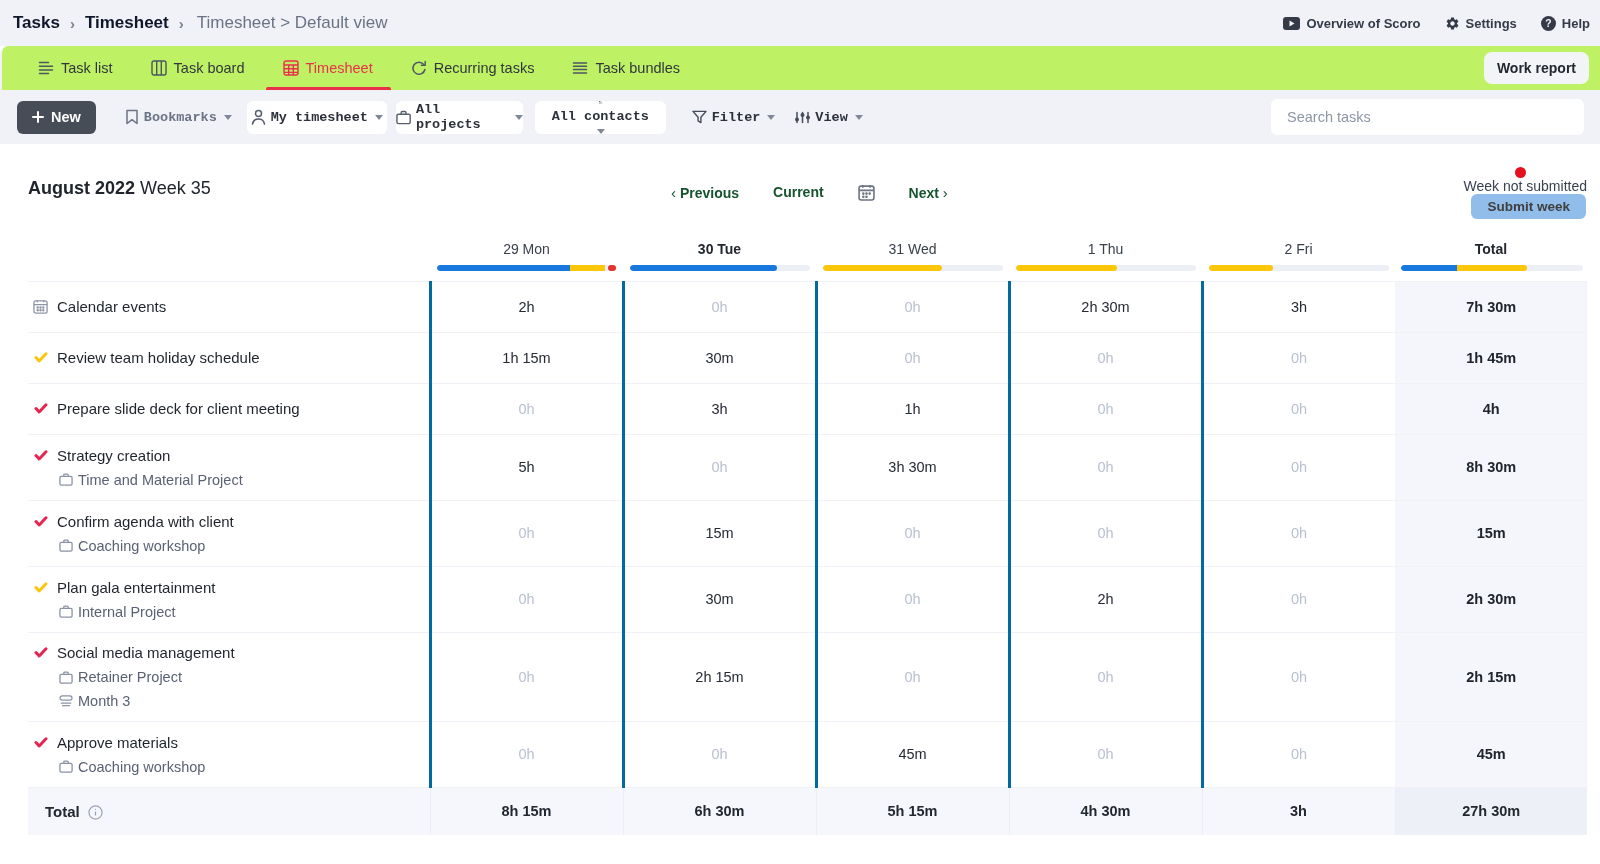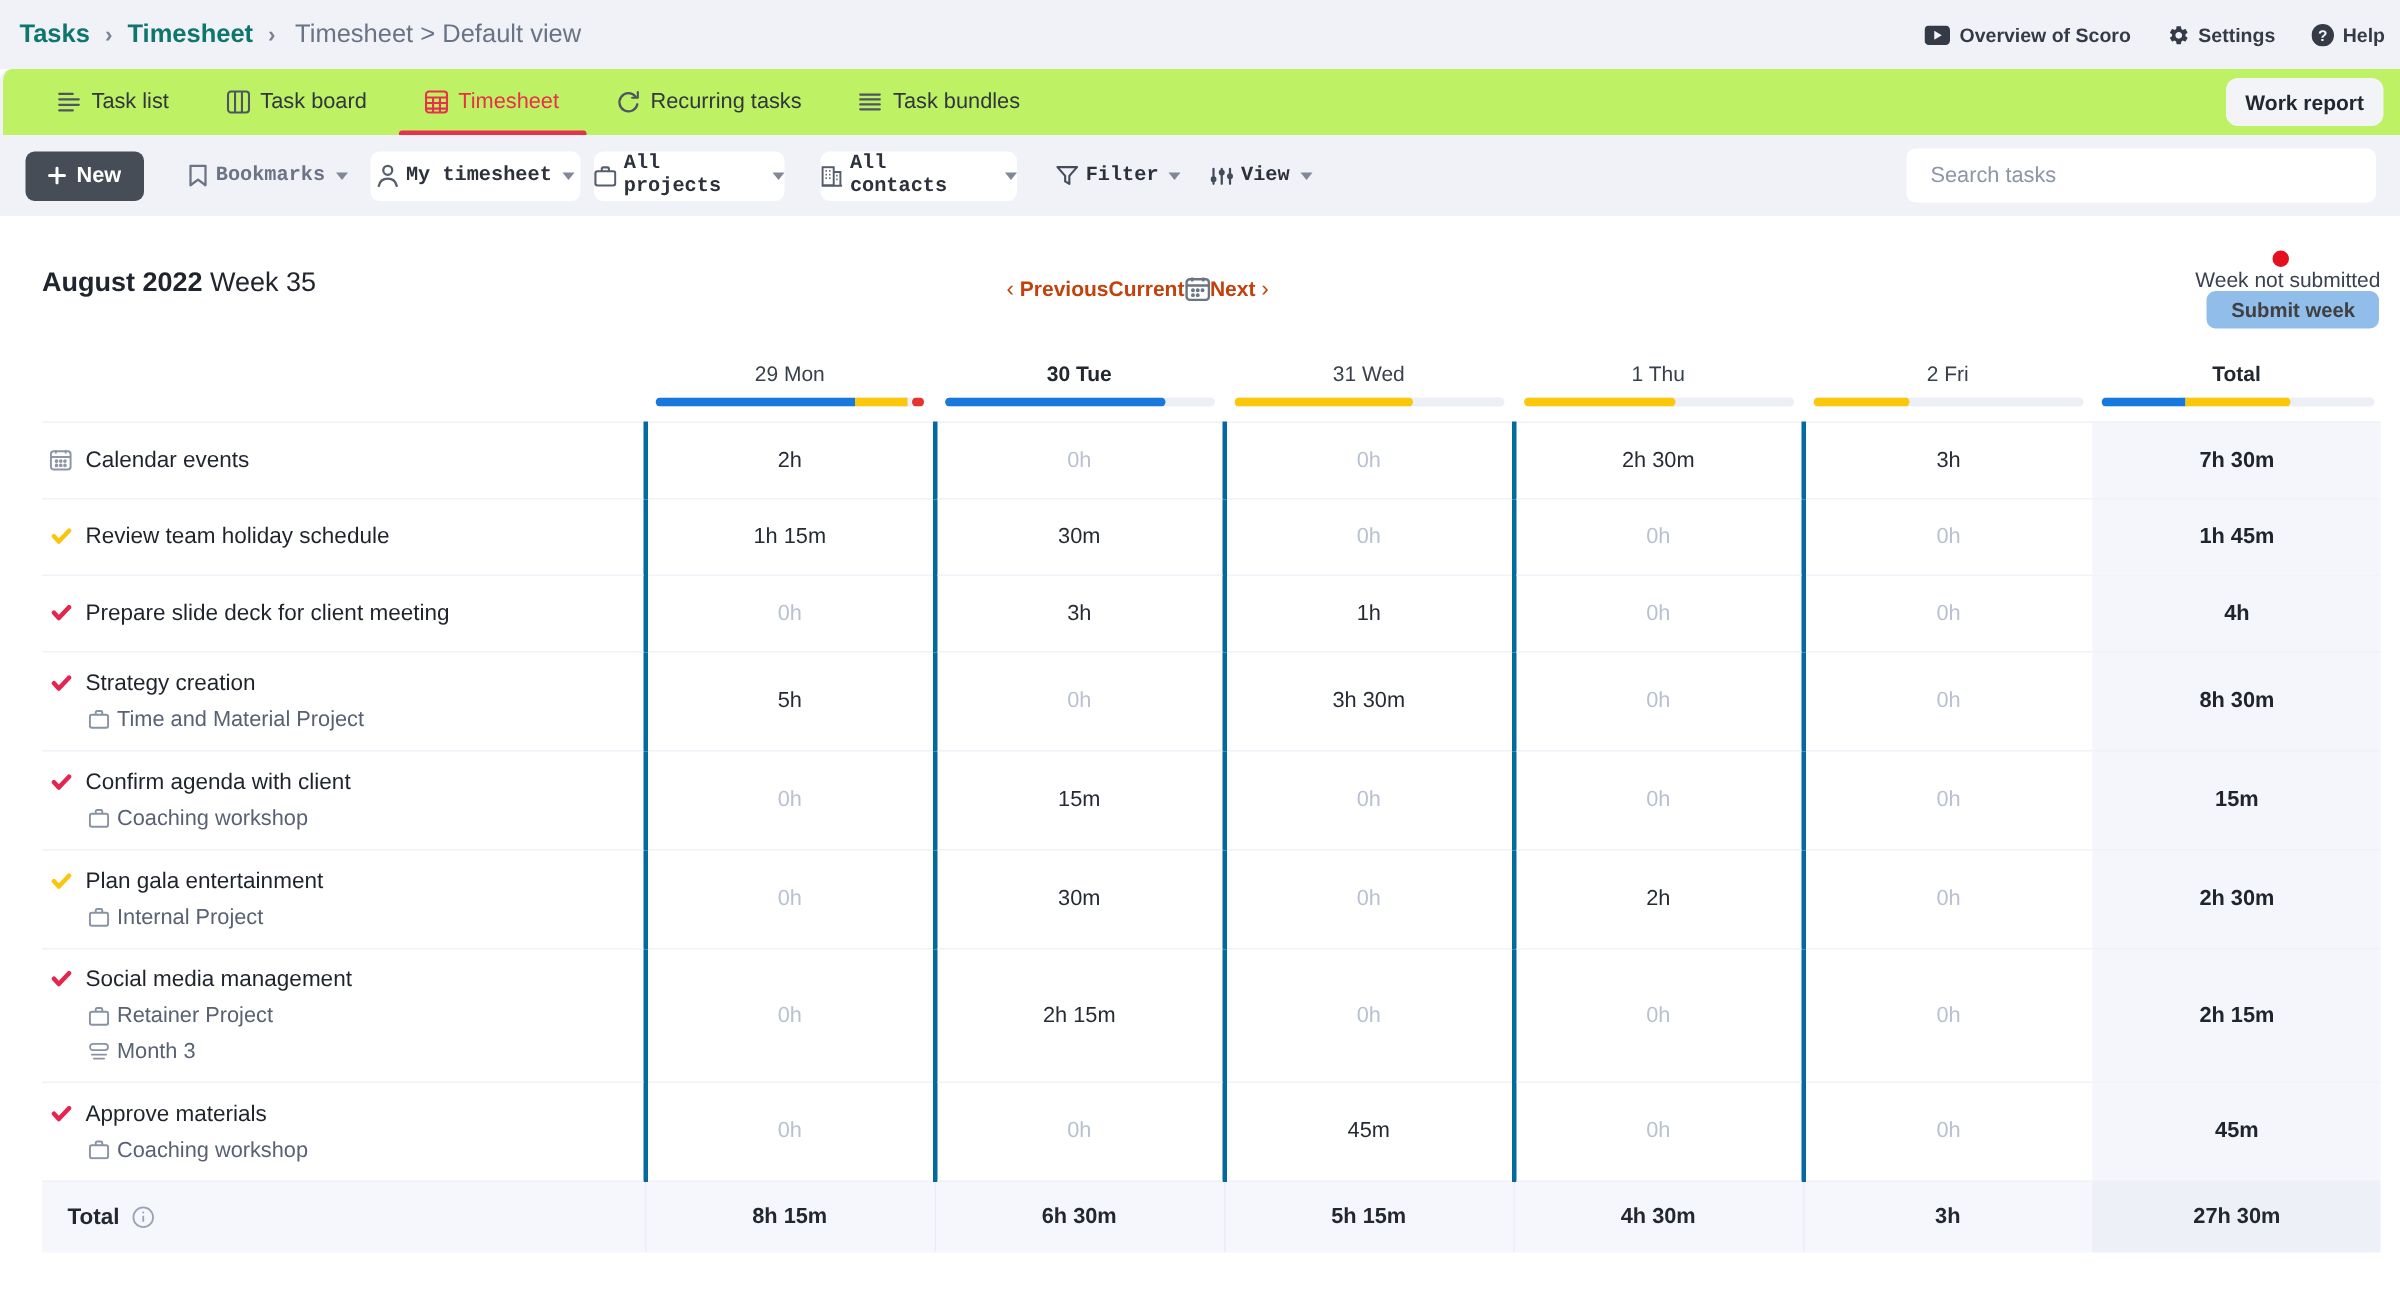--- a/index.html
+++ b/index.html
@@ -1,20 +1,20 @@
 <!DOCTYPE html>
 <html><head>
 <meta charset="utf-8">
 <style>
 * { margin:0; padding:0; box-sizing:border-box; }
 html,body { width:1600px; height:864px; overflow:hidden; background:#fff;
   font-family:"Liberation Sans", sans-serif; -webkit-font-smoothing:antialiased; }
 .topbar { height:46px; background:#f0f2f8; display:flex; align-items:center; padding:0 10px 0 13px; }
 .crumb { display:flex; align-items:center; gap:10px; font-size:17px; }
-.crumb b { color:#0f766e; font-weight:700; }
+.crumb b { color:#0f172a; font-weight:700; }
 .crumb .sep { color:#7a8293; font-size:15px; font-weight:700; }
 .crumb .cur { color:#6a7384; font-weight:400; padding-left:3px; }
 .topright { margin-left:auto; display:flex; align-items:center; gap:24px; font-size:13px; }
 .topright .itm { display:flex; align-items:center; gap:6px; font-size:13px; font-weight:700; color:#343a46; }
 .tabbar { height:44px; background:#bef264; display:flex; align-items:center; padding:0 11px 0 36px; position:relative; border-left:2px solid #f0f2f8; border-radius:8px 0 0 0; }
 .tabs { display:flex; align-items:stretch; height:100%; gap:38px; }
 .tab { display:flex; align-items:center; gap:5px; font-size:14.5px; color:#31363f; position:relative; }
 .tab svg { color:#4d5462; margin-right:2px; }
 .tab.active { color:#e8304a; }
 .tab.active svg { color:#e8304a; }
@@ -23,21 +23,21 @@
 .toolbar { height:54px; background:#f0f2f8; display:flex; align-items:center; padding:0 16px 0 17px; }
 .btn-new { background:#474d57; color:#fff; font-weight:700; font-size:14.5px; height:33px; padding:0 15px; border-radius:6px; display:flex; align-items:center; gap:7px; }
 .tbtn { display:flex; align-items:center; gap:5px; height:33px; padding:0 10px; font-size:13.5px; font-weight:700; color:#2c313b; border-radius:6px;font-family:Liberation Mono, monospace; }
 .tbtn.ghost { color:#6b7384; }
 .tbtn.white { background:#fff; padding:0; justify-content:center; }
 .caret { width:0; height:0; border-left:4.5px solid transparent; border-right:4.5px solid transparent; border-top:5px solid #808897; margin-left:2px; }
 .search { margin-left:auto; width:313px; height:36px; background:#fff; border-radius:6px; display:flex; align-items:center; padding:0 16px; color:#8d96a6; font-size:14.5px; }
 .weekrow { height:88px; display:flex; align-items:center; padding:0 13px 0 28px; position:relative; }
 .weekrow h1 { font-size:18px; font-weight:400; color:#20252d; }
 .weekrow h1 b { font-weight:700; }
-.navgrp { position:absolute; left:671px; top:0; height:100%; display:flex; align-items:center; font-size:14px; font-weight:700; color:#c2410c; transform:translateY(4px); }
+.navgrp { position:absolute; left:671px; top:0; height:100%; display:flex; align-items:center; gap:34px; font-size:14px; font-weight:700; color:#14532d; transform:translateY(4px); }
 .navgrp .chev { font-size:15px; font-weight:400; }
 .submitgrp { margin-left:auto; display:flex; align-items:center; transform:translateY(5px);flex-direction:column; }
 .dot { width:11px; height:11px; border-radius:50%; background:#e4101f; }
 .wns { font-size:14px; color:#3a4150; margin-left:9px; }
 .btn-submit { background:#90bdea; color:#404040; font-weight:700; font-size:13.5px; height:25px; padding:0 16px; border-radius:6px; display:flex; align-items:center; margin-left:16px; }
 table.sheet { border-collapse:collapse; table-layout:fixed; width:1559px; margin-left:28px; }
 table.sheet col.cname { width:402px; }
 table.sheet col.cday { width:193px; }
 table.sheet col.ctot { width:192px; }
 thead .dh { font-size:14px; color:#39404c; text-align:center; font-weight:400; padding:0; height:33px; vertical-align:middle; }
@@ -122,21 +122,21 @@
         <path d="M2 1.5h10v13l-5-3.8-5 3.8z"></path>
       </svg>Bookmarks<span class="caret"></span></div>
   <div class="tbtn white" style="margin-left:5px;width:140px;"><svg width="15" height="16" viewBox="0 0 15 16" fill="none" stroke="#565e6d" stroke-width="1.5" stroke-linecap="round">
         <circle cx="7.5" cy="4.5" r="3"></circle>
         <path d="M1.5 15c.6-3.2 3-5 6-5s5.4 1.8 6 5"></path>
       </svg>My timesheet<span class="caret"></span></div>
   <div class="tbtn white" style="margin-left:9px;width:127px;"><svg width="16" height="15" viewBox="0 0 16 15" fill="none" stroke="#565e6d" stroke-width="1.5" stroke-linejoin="round">
         <rect x="1" y="4" width="14" height="10" rx="1.5"></rect>
         <path d="M5.5 4V2.2c0-.6.4-1 1-1h3c.6 0 1 .4 1 1V4"></path>
       </svg>All projects<span class="caret"></span></div>
-  <div class="tbtn white" style="margin-left:24px;width:131px;"><svg width="15" height="15" viewBox="0 0 16 16" fill="none" stroke="#565e6d" stroke-width="1.4">
+  <div class="tbtn white" style="margin-left:12px;width:131px;flex-direction:column;"><svg width="15" height="15" viewBox="0 0 16 16" fill="none" stroke="#565e6d" stroke-width="1.4">
         <rect x="1.5" y="1.5" width="8" height="13"></rect>
         <path d="M9.5 5h4.8v9.5"></path>
         <path d="M1 14.8h14.5"></path>
         <path d="M3.6 4.2h1M6.2 4.2h1M3.6 6.8h1M6.2 6.8h1M3.6 9.4h1M6.2 9.4h1M11.3 7.6h1M11.3 10.2h1" stroke-width="1.3"></path>
       </svg>All contacts<span class="caret"></span></div>
   <div class="tbtn" style="margin-left:16px;"><svg width="15" height="14" viewBox="0 0 16 15" fill="none" stroke="#454c59" stroke-width="1.5" stroke-linejoin="round">
         <path d="M1 1.5h14l-5.5 6.3v5.7l-3-1.8V7.8z"></path>
       </svg>Filter<span class="caret"></span></div>
   <div class="tbtn"><svg width="15" height="15" viewBox="0 0 15 15" fill="none" stroke="#454c59" stroke-width="1.5" stroke-linecap="round">
         <path d="M2 2.5v10M7.5 2.5v10M13 2.5v10"></path>

